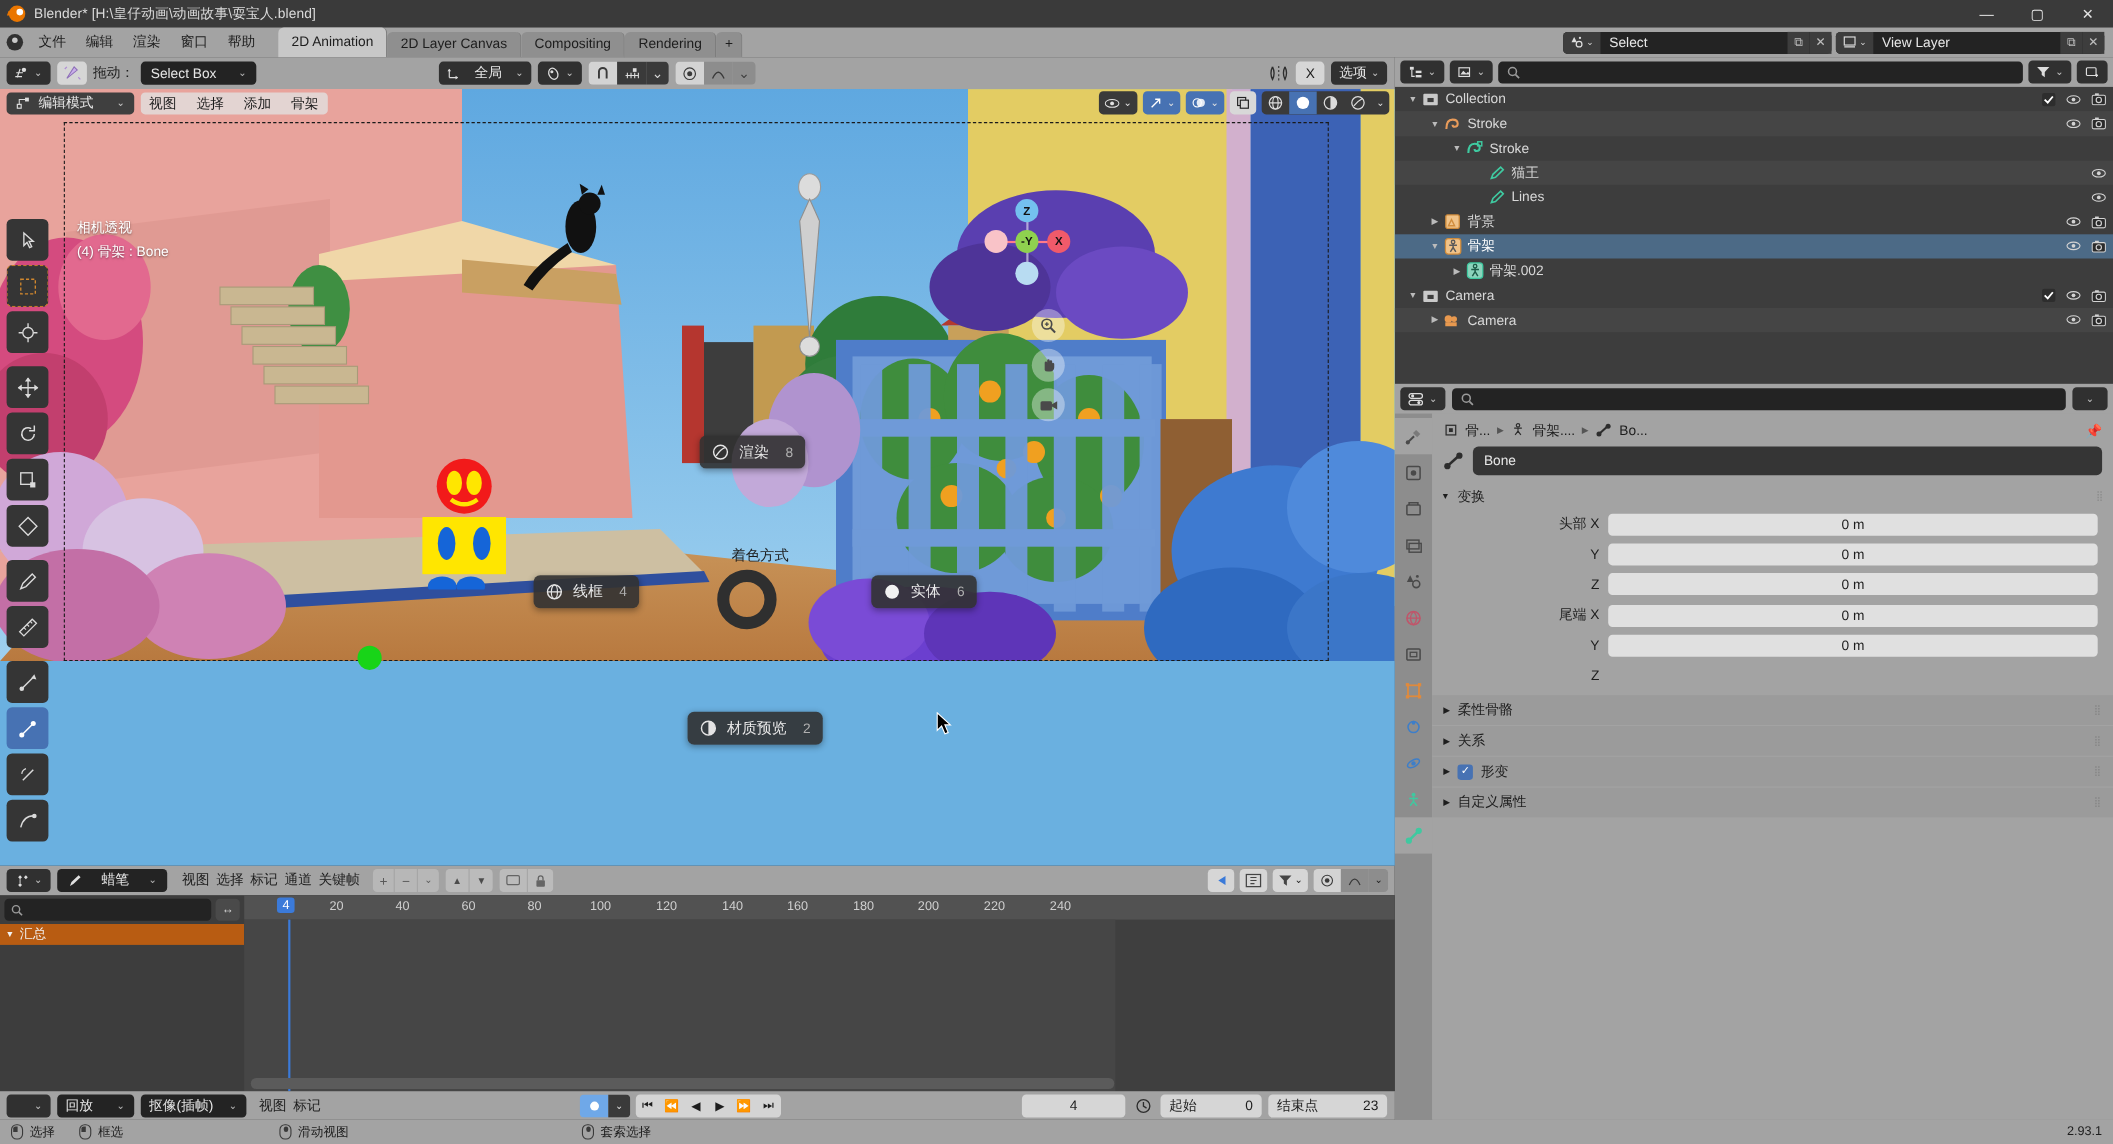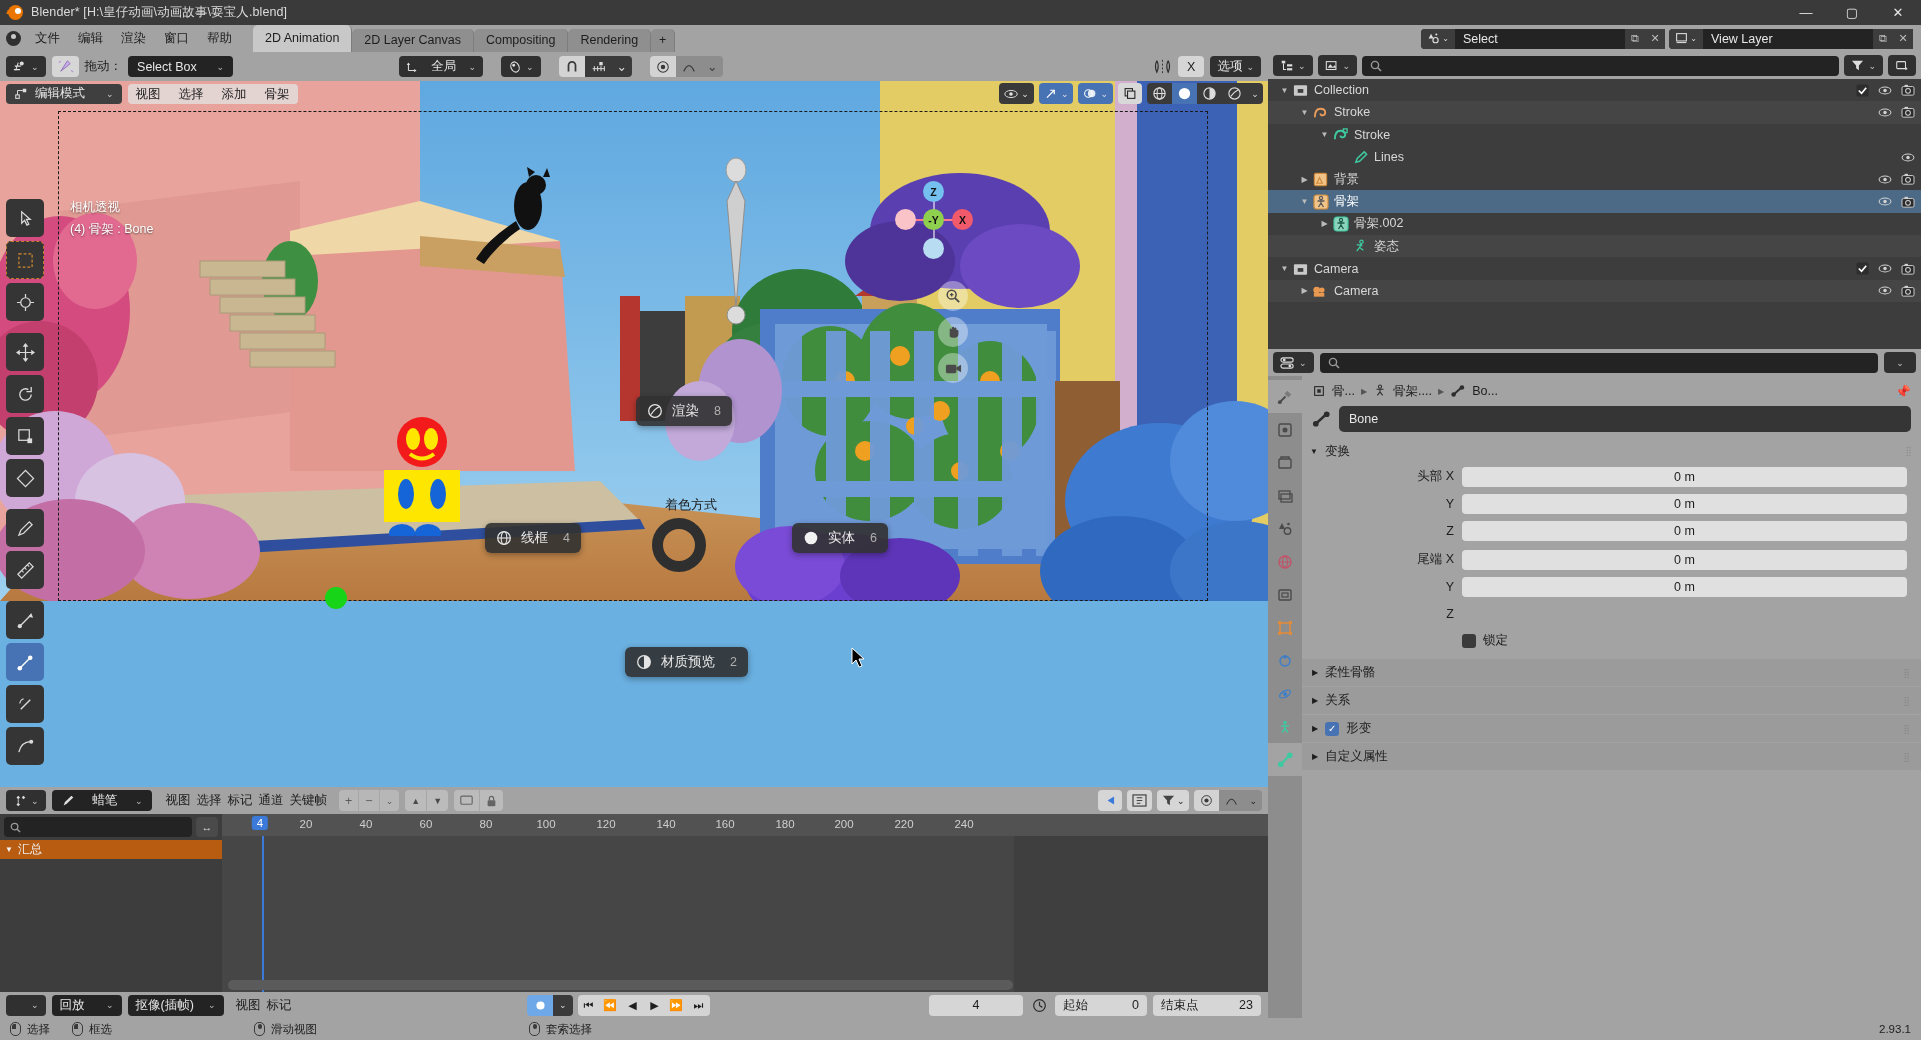--- a/index.html
+++ b/index.html
@@ -292,21 +292,21 @@
             <path d="M4 14 L11 3 L14 6 Z" fill="#c9aeea" stroke="#8e6fb8" stroke-width="1"></path>
             <path d="M2 5 l2 -2 M15 13 l2 2" stroke="#b08ed6" stroke-width="1.2"></path>
           </svg>
       </div>
       <span class="lbl">拖动：</span>
       <div class="dropdown-sel">
         <span>Select Box</span>
         <span style="font-size:9px;opacity:.75">⌄</span>
       </div>
 
-      <div style="margin-left:160px;display:flex;gap:18px;align-items:center">
+      <div style="margin-left:160px;display:flex;gap:6px;align-items:center">
         <div class="btn-dark" style="min-width:84px;justify-content:space-between">
           <svg width="13" height="13" viewBox="0 0 16 16">
               <path d="M3 13 V4 M3 13 H12" stroke="#ddd" stroke-width="1.3" fill="none"></path>
               <path d="M3 3 l2 3 h-4 z" fill="#ddd"></path>
               <path d="M13 13 l-3 -2 v4 z" fill="#ddd"></path>
             </svg>
           <span>全局</span>
           <span class="cv">⌄</span>
         </div>
         <div class="btn-dark">
@@ -1044,20 +1044,38 @@
             <span class="tri">▼</span>
             <span class="oicon">
               <svg width="17" height="15" viewBox="0 0 18 16">
                 <path d="M3 13 q0 -9 6 -9 q5 0 5 4 q0 3 -3 3 q-2 0 -2 -2" fill="none" stroke="#3fc9a0" stroke-width="2"></path>
                 <rect x="12" y="2" width="4" height="4" fill="none" stroke="#3fc9a0" stroke-width="1.4"></rect>
               </svg>
             </span>
             <span>Stroke</span>
             <span class="ol-right"></span>
           </div>
+          <div class="ol-row alt">
+            <span style="width:70px;flex:none"></span>
+            <span class="tri"></span>
+            <span class="oicon">
+              <svg width="15" height="15" viewBox="0 0 16 16">
+                <path d="M3 13 L4.5 9 L12 2 L14.5 4.5 L7 12 Z" fill="none" stroke="#3fc9a0" stroke-width="1.6"></path>
+              </svg>
+            </span>
+            <span>猫王</span>
+            <span class="ol-right">
+              <span>
+                <svg width="14" height="11" viewBox="0 0 18 12">
+                  <ellipse cx="9" cy="6" rx="7.6" ry="4.4" fill="none" stroke="#d3d3d3" stroke-width="1.3"></ellipse>
+                  <circle cx="9" cy="6" r="2.2" fill="#d3d3d3"></circle>
+                </svg>
+              </span>
+            </span>
+          </div>
           <div class="ol-row">
             <span style="width:70px;flex:none"></span>
             <span class="tri"></span>
             <span class="oicon">
               <svg width="15" height="15" viewBox="0 0 16 16">
                 <path d="M3 13 L4.5 9 L12 2 L14.5 4.5 L7 12 Z" fill="none" stroke="#3fc9a0" stroke-width="1.6"></path>
               </svg>
             </span>
             <span>Lines</span>
             <span class="ol-right">
@@ -1128,32 +1146,20 @@
             <span class="oicon">
               <svg width="16" height="16" viewBox="0 0 16 16">
                 <rect x="1" y="1" width="14" height="14" rx="3" fill="#8bd3bb" stroke="#3fc9a0" stroke-width="1.2"></rect>
                 <circle cx="8" cy="4" r="1.6" fill="none" stroke="#1d5c48" stroke-width="1.2"></circle>
                 <path d="M8 5.5 v3.5 M4.5 7 h7 M8 9 l-2.5 4 M8 9 l2.5 4" stroke="#1d5c48" stroke-width="1.3" fill="none"></path>
               </svg>
             </span>
             <span>骨架.002</span>
             <span class="ol-right"></span>
           </div>
-          <div class="ol-row alt">
-            <span style="width:70px;flex:none"></span>
-            <span class="tri"></span>
-            <span class="oicon">
-              <svg width="15" height="15" viewBox="0 0 16 16">
-                <circle cx="9" cy="3" r="1.8" fill="none" stroke="#3fc9a0" stroke-width="1.3"></circle>
-                <path d="M9 5 l-2 4 M4 6 l6 1 M7 9 l-3 4 M7 9 l4 3" stroke="#3fc9a0" stroke-width="1.4" fill="none"></path>
-              </svg>
-            </span>
-            <span>姿态</span>
-            <span class="ol-right"></span>
-          </div>
           <div class="ol-row">
             <span style="width:10px;flex:none"></span>
             <span class="tri">▼</span>
             <span class="oicon">
               <svg width="15" height="14" viewBox="0 0 16 14">
                 <rect x="1" y="2" width="14" height="11" rx="1" fill="#c9c9c9"></rect>
                 <rect x="5" y="6" width="6" height="4" fill="#3d3d3d"></rect>
               </svg>
             </span>
             <span>Camera</span>
@@ -1370,27 +1376,20 @@
             <div class="prow" style="margin-top:4px">
               <span class="plabel">尾端 X</span>
               <span class="pval">0 m</span>
             </div>
             <div class="prow">
               <span class="plabel">Y</span>
               <span class="pval">0 m</span>
             </div>
             <div class="prow">
               <span class="plabel">Z</span>
-            </div>
-            <div class="prow">
-              <span class="plabel"></span>
-              <span class="pcheck" style="flex:1">
-                <span class="cbox"></span>
-                <span>锁定</span>
-              </span>
             </div>
           </div>
 
           <div style="margin-top:6px">
             <div class="sect">
               <span style="font-size:8px">▶</span>
               <span>柔性骨骼</span>
               <span class="dots">⣿</span>
             </div>
             <div class="sect">

